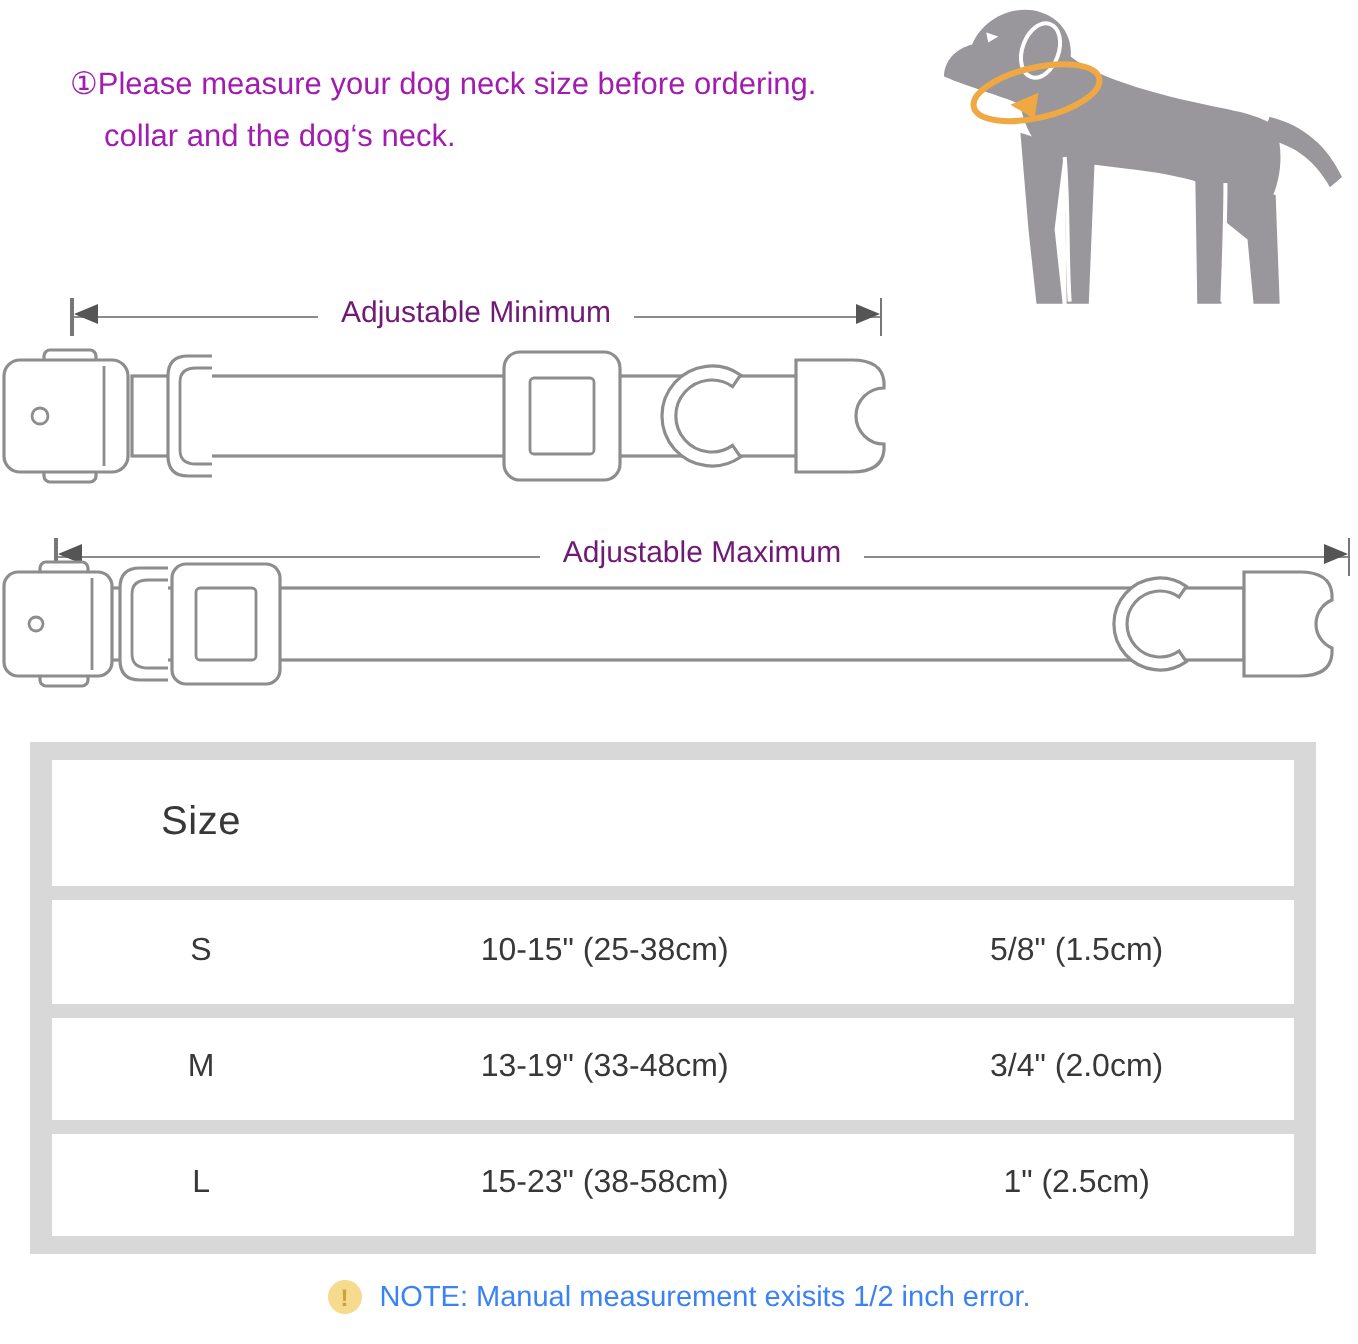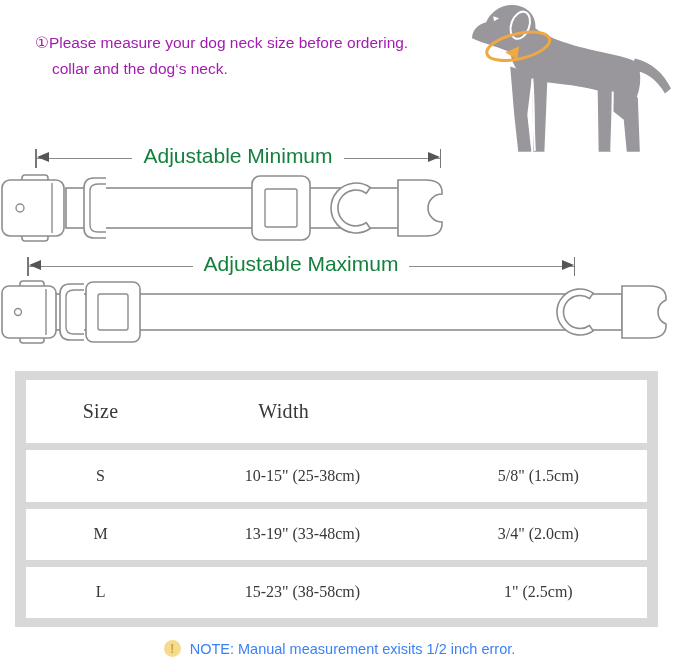--- a/index.html
+++ b/index.html
@@ -8,38 +8,38 @@
     font-family:"Liberation Sans","DejaVu Sans",sans-serif;color:#3d3d3d;
   }
   
   .instructions{position:absolute;left:35px;top:30px;font-size:15.5px;line-height:26px;color:#a21caf;}
   .instr-cont{margin-left:17px;}
   
   .dog-wrap{position:absolute;left:466px;top:2px;width:206px;height:156px;}
   
   .meas{position:absolute;display:flex;align-items:center;height:20px;}
   .meas.min{left:35px;top:148px;width:406px;}
-  .meas.max{left:27px;top:256px;width:548px;}
+  .meas.max{left:27px;top:268px;width:648px;}
   .endbar{width:1.5px;height:19px;background:#777;}
   .mline{flex:1;height:0;border-top:1.5px solid #8a8a8a;position:relative;}
   .mline.l::before{content:"";position:absolute;left:0;top:-6.5px;width:0;height:0;
     border-top:5.5px solid transparent;border-bottom:5.5px solid transparent;border-right:12px solid #555;}
   .mline.r::after{content:"";position:absolute;right:0;top:-6.5px;width:0;height:0;
     border-top:5.5px solid transparent;border-bottom:5.5px solid transparent;border-left:12px solid #555;}
-  .mlbl{padding:0 11px;font-size:21px;color:#15803d;white-space:nowrap;transform:translateY(-2px);}
+  .mlbl{padding:0 11px;font-size:15px;color:#701a75;white-space:nowrap;transform:translateY(-2px);}
   
   .collar1{position:absolute;left:0px;top:172px;width:460px;height:72px;}
   .collar2{position:absolute;left:0px;top:280px;width:679px;height:64px;}
   .lineart{stroke:var(--line-gray);stroke-width:1.6;fill:#fff;}
   .lineart-thin{stroke:var(--line-gray);stroke-width:1.4;fill:none;}
   
   .size-table{position:absolute;left:15px;top:371px;width:643px;height:256px;
     background:var(--table-bg);padding:9px 11px;box-sizing:border-box;
     display:flex;flex-direction:column;gap:7px;}
-  .t-row{background:#fff;display:flex;align-items:center;flex:1;font-family:Liberation Serif, serif;}
+  .t-row{background:#fff;display:flex;align-items:center;flex:1;}
   .t-row.hdr{flex:1.24;}
   .t-cell{text-align:center;font-size:16px;color:#383838;}
   .t-row.hdr .t-cell{font-size:20px;letter-spacing:0.3px;}
   .c1{width:24%;}.c2{width:41%;}.c3{width:35%;}
   
   .note{position:absolute;left:0;top:640px;width:100%;display:flex;justify-content:center;align-items:center;gap:9px;}
   .note-icon{width:17px;height:17px;border-radius:50%;background:var(--note-bg);color:var(--note-fg);
     font-size:12px;font-weight:bold;display:flex;align-items:center;justify-content:center;flex:0 0 auto;}
   .note-text{font-size:14.5px;color:#3b82f6;}
   .dogfill{fill:var(--dog-gray);}
@@ -145,21 +145,20 @@
       <rect class="lineart" x="86" y="2" width="54" height="60" rx="7"></rect>
       <rect class="lineart-thin" x="98" y="14" width="30" height="36" rx="2"></rect>
     </g>
     <path class="lineart" d="M593.2 13.2 A23 23 0 1 0 593.2 50.8 L589.5 45.5 A16.5 16.5 0 1 1 589.5 18.5 Z"></path>
     <path class="lineart" d="M622 6 L650 6 Q665 6 666 17 L666 20 A13 13 0 0 0 666 44 L666 47 Q665 58 650 58 L622 58 Z"></path>
   </svg>
 
   <div class="size-table">
     <div class="t-row hdr">
       <div class="t-cell c1">Size</div>
-      <div class="t-cell c3">Width</div>
     </div>
     <div class="t-row">
       <div class="t-cell c1">S</div>
       <div class="t-cell c2">10-15" (25-38cm)</div>
       <div class="t-cell c3">5/8" (1.5cm)</div>
     </div>
     <div class="t-row">
       <div class="t-cell c1">M</div>
       <div class="t-cell c2">13-19" (33-48cm)</div>
       <div class="t-cell c3">3/4" (2.0cm)</div>

